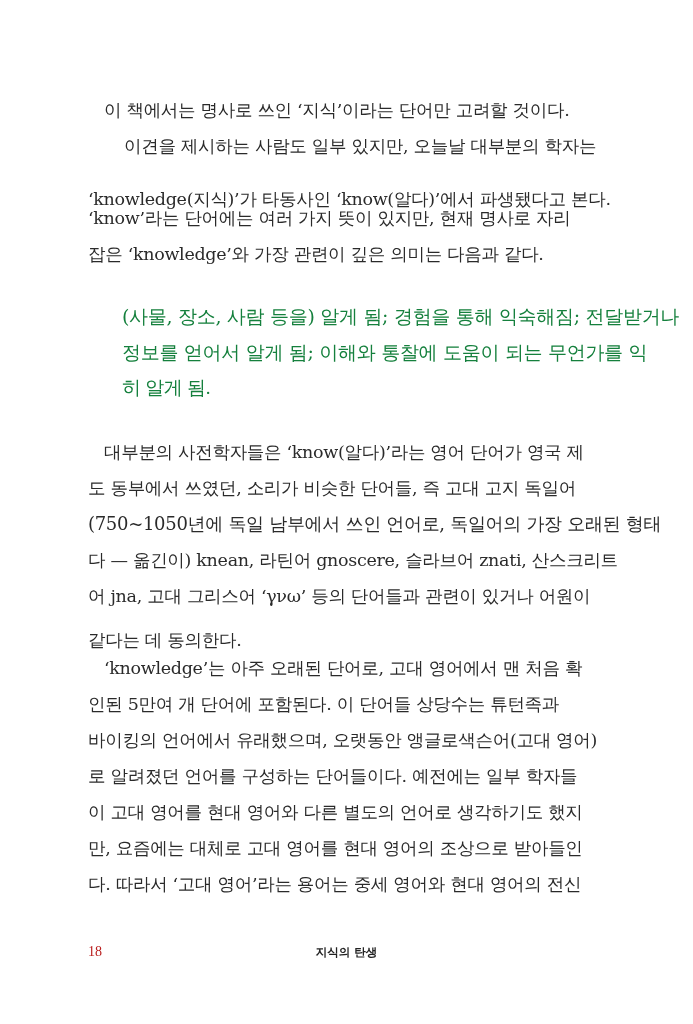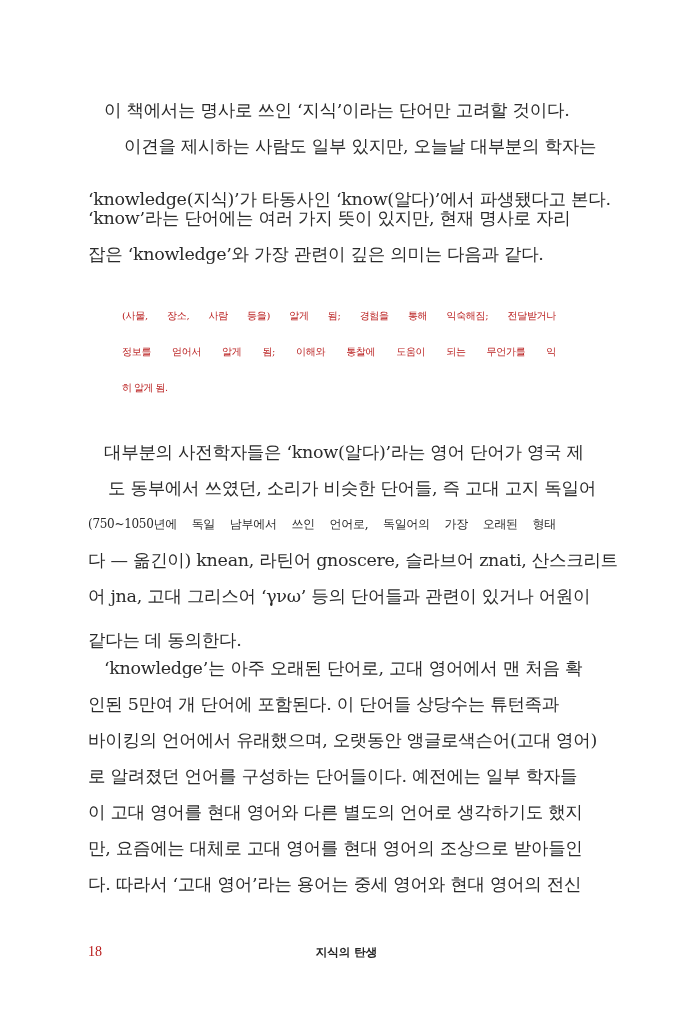--- a/index.html
+++ b/index.html
@@ -35,30 +35,30 @@
       text-align-last: left;
     }
     .line.indent {
       left: 104px;
       width: 452px;
     }
     .q {
       position: absolute;
       left: 122px;
       width: 434px;
-      font-size: 10px;
+      font-size: 19px;
       line-height: 22px;
       white-space: nowrap;
       text-align: justify;
       text-align-last: justify;
-      color: #b91c1c;
+      color: #15803d;
       letter-spacing: -0.3px;
     }
     .q.last { text-align-last: left; }
-    .small { font-size: 12px; }
+    .small { font-size: 18px; }
     .footer-page {
       position: absolute;
       left: 88px;
       top: 944px;
       font-size: 14px;
       color: #b91c1c;
       font-family: Liberation Serif, serif;
     }
     .footer-title {
       position: absolute;
@@ -86,21 +86,21 @@
   </div>
 
   <div>
     <div class="q" style="top:305px;">(사물, 장소, 사람 등을) 알게 됨; 경험을 통해 익숙해짐; 전달받거나</div>
     <div class="q" style="top:341px;">정보를 얻어서 알게 됨; 이해와 통찰에 도움이 되는 무언가를 익</div>
     <div class="q last" style="top:377px;font-family:Liberation Serif, serif;">히 알게 됨.</div>
   </div>
 
   <div>
     <div class="line indent" style="top:440px;">대부분의 사전학자들은 ‘know(알다)’라는 영어 단어가 영국 제</div>
-    <div class="line" style="top:476px;margin-left:20px;">도 동부에서 쓰였던, 소리가 비슷한 단어들, 즉 고대 고지 독일어</div>
+    <div class="line" style="top:476px;">도 동부에서 쓰였던, 소리가 비슷한 단어들, 즉 고대 고지 독일어</div>
     <div class="line small" style="top:512px;">(750~1050년에 독일 남부에서 쓰인 언어로, 독일어의 가장 오래된 형태</div>
     <div class="line" style="top:548px;">다 — 옮긴이) knean, 라틴어 gnoscere, 슬라브어 znati, 산스크리트</div>
     <div class="line" style="top:584px;">어 jna, 고대 그리스어 ‘γνω’ 등의 단어들과 관련이 있거나 어원이</div>
     <div class="line last" style="top:628px;">같다는 데 동의한다.</div>
   </div>
 
   <div>
     <div class="line indent" style="top:656px;">‘knowledge’는 아주 오래된 단어로, 고대 영어에서 맨 처음 확</div>
     <div class="line" style="top:692px;">인된 5만여 개 단어에 포함된다. 이 단어들 상당수는 튜턴족과</div>
     <div class="line" style="top:728px;">바이킹의 언어에서 유래했으며, 오랫동안 앵글로색슨어(고대 영어)</div>

